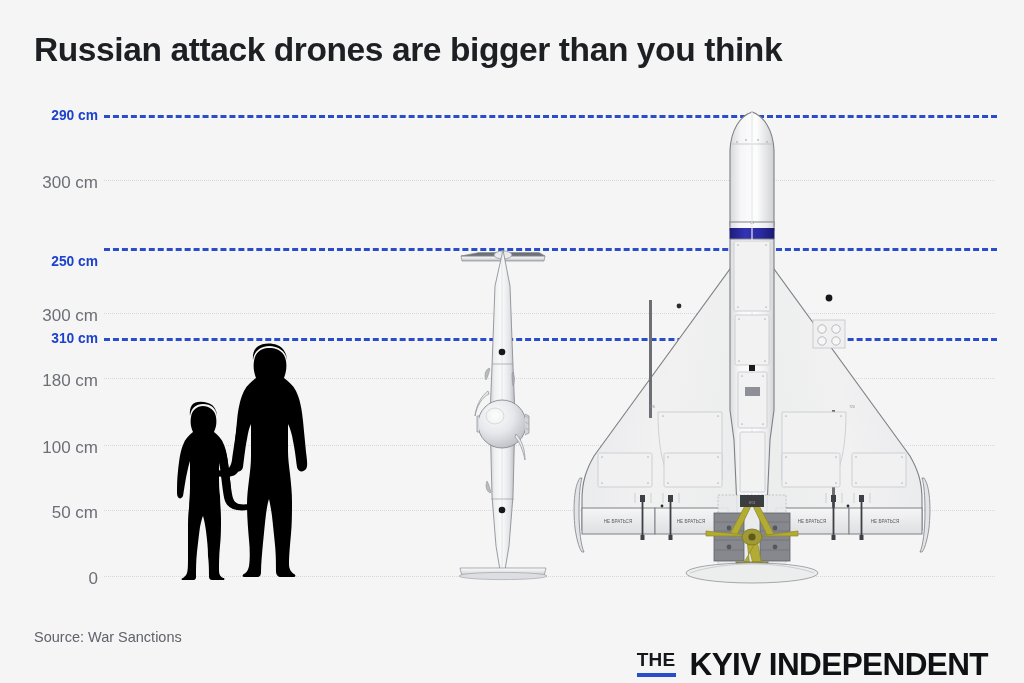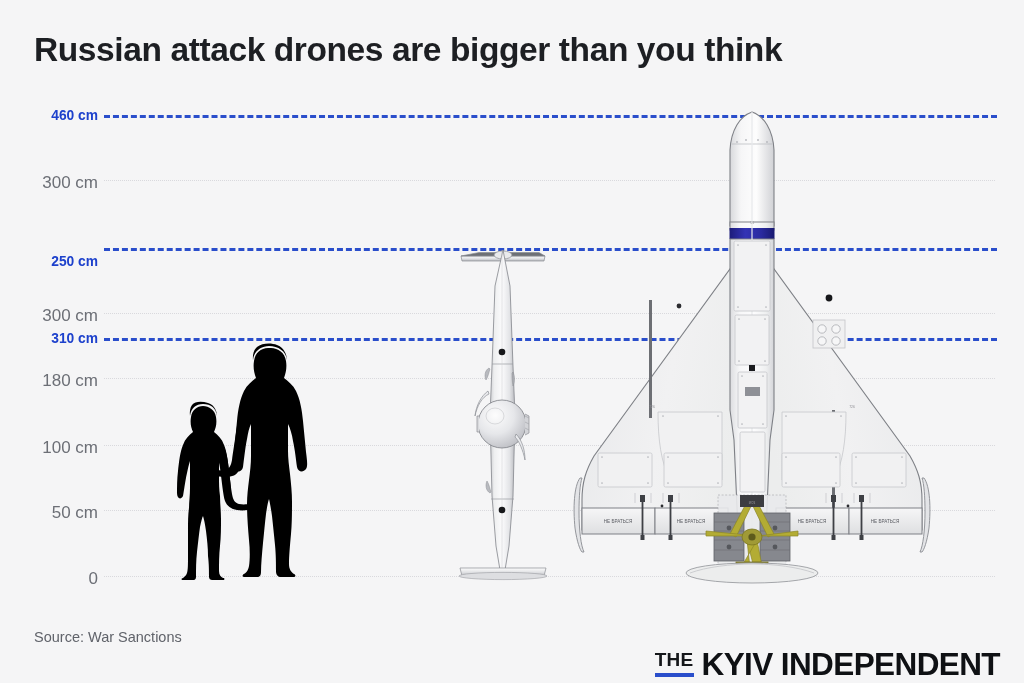--- a/index.html
+++ b/index.html
@@ -36,22 +36,22 @@
     width:72px;left:26px;
   }
   .ticklabel.major{color:#1d41cc;font-weight:bold;font-size:13.8px;}
 
   
   .source{
     position:absolute;left:34px;top:629px;
     font-size:14.5px;color:#60636a;white-space:nowrap;
   }
   .logo{
-    position:absolute;right:24px;top:617px;
-    display:flex;align-items:flex-end;gap:8px;text-align:center;
+    position:absolute;right:36px;top:617px;
+    display:flex;align-items:flex-end;gap:14px;text-align:center;
   }
   .logo-the-wrap{display:flex;flex-direction:column;align-items:stretch;padding-bottom:4px;}
   .logo-the{
     font-size:19px;font-weight:bold;color:#15171a;letter-spacing:0.3px;
     line-height:1;
   }
   .logo-rule{height:4px;background:#2a4ecb;margin-top:4px;}
   .logo-main{
     font-size:31.5px;font-weight:bold;color:#0f1114;
     letter-spacing:-0.6px;line-height:1;margin-top:32px;
@@ -75,21 +75,21 @@
     <div class="gridline major" style="top:115px"></div>
     <div class="gridline" style="top:180px"></div>
     <div class="gridline major" style="top:248px"></div>
     <div class="gridline" style="top:313px"></div>
     <div class="gridline major" style="top:338px"></div>
     <div class="gridline" style="top:378px"></div>
     <div class="gridline" style="top:445px"></div>
     <div class="gridline" style="top:510px"></div>
     <div class="gridline" style="top:576px"></div>
 
-    <div class="ticklabel major" style="top:108px">460 cm</div>
+    <div class="ticklabel major" style="top:108px">290 cm</div>
     <div class="ticklabel" style="top:173px">300 cm</div>
     <div class="ticklabel major" style="top:254px">250 cm</div>
     <div class="ticklabel" style="top:306px">300 cm</div>
     <div class="ticklabel major" style="top:331px">310 cm</div>
     <div class="ticklabel" style="top:371px">180 cm</div>
     <div class="ticklabel" style="top:438px">100 cm</div>
     <div class="ticklabel" style="top:503px">50 cm</div>
     <div class="ticklabel" style="top:569px">0</div>
 
   </div>

